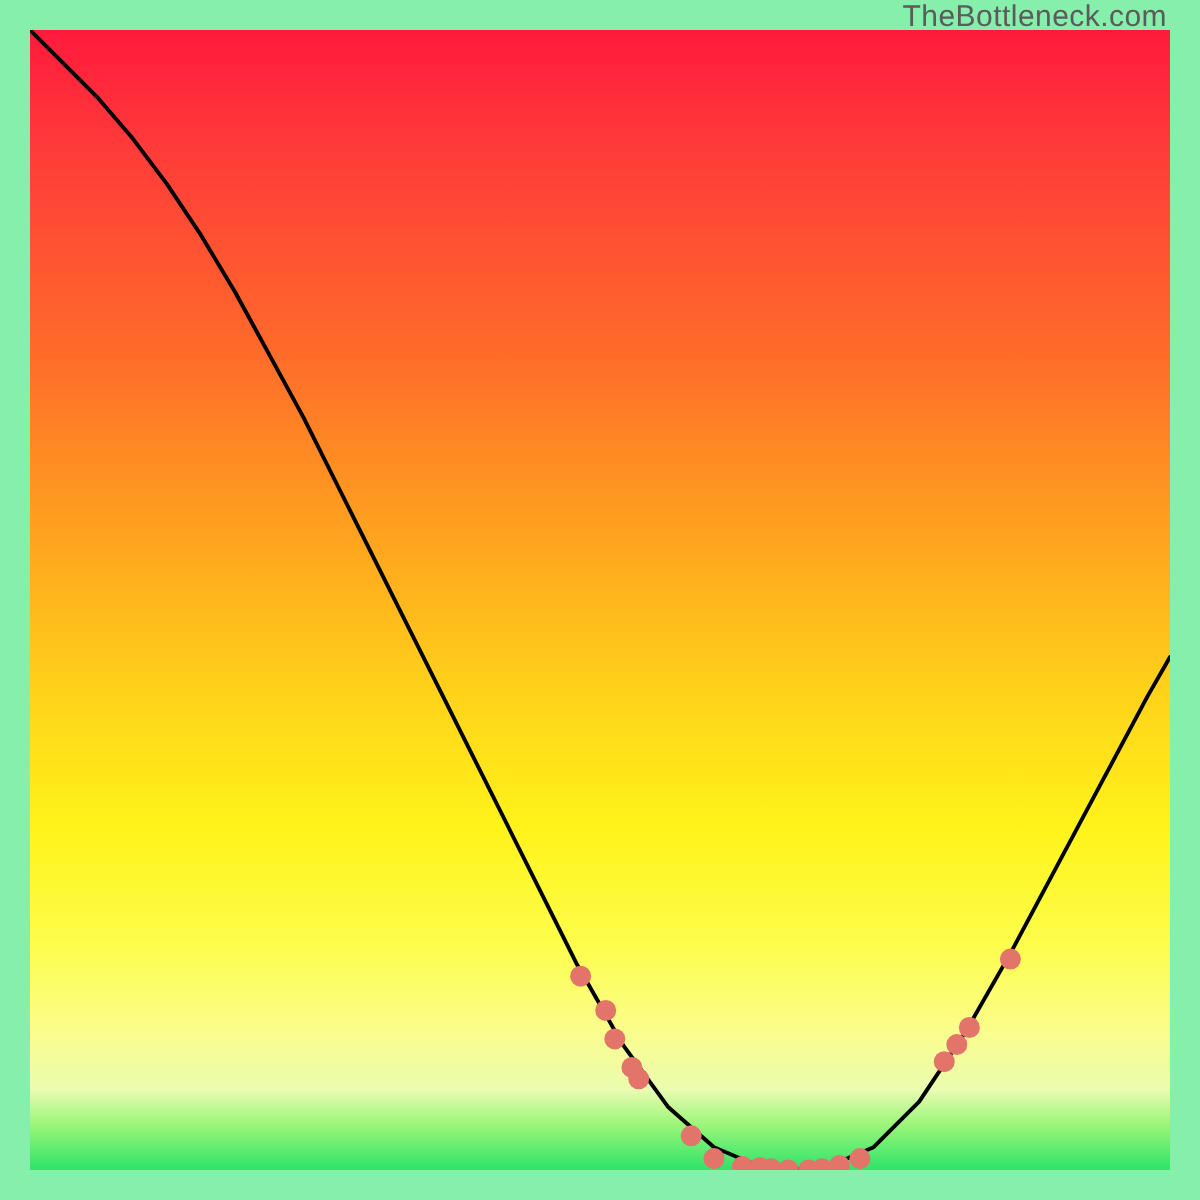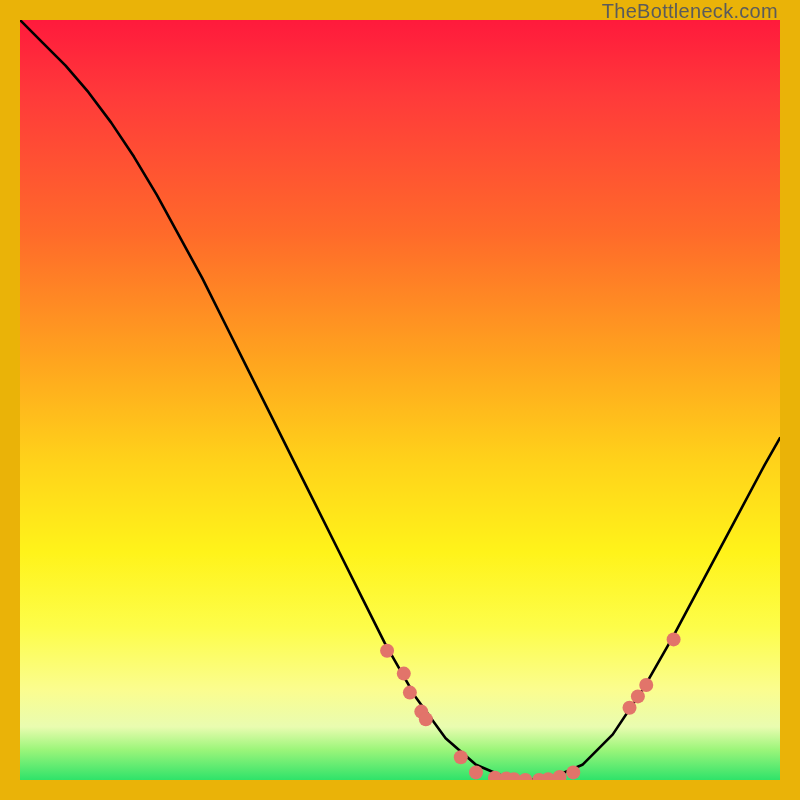--- a/index.html
+++ b/index.html
@@ -8,21 +8,21 @@
     width: 800px;
     height: 800px;
     background: #000;
     font-family: Arial, Helvetica, sans-serif;
     overflow: hidden;
   }
   .frame {
     position: relative;
     width: 800px;
     height: 800px;
-    background: #eab308;
+    background: #86efac;
   }
   .plot {
     position: absolute;
     left: 20px;
     top: 20px;
     width: 760px;
     height: 760px;
     
     background: linear-gradient(to bottom,
       #ff1a3c 0%,

